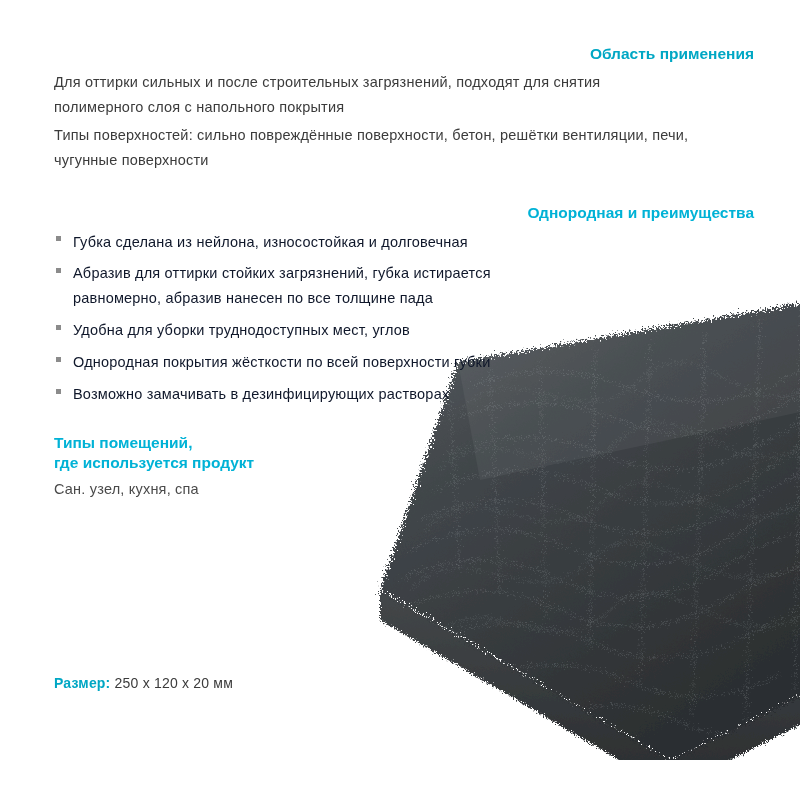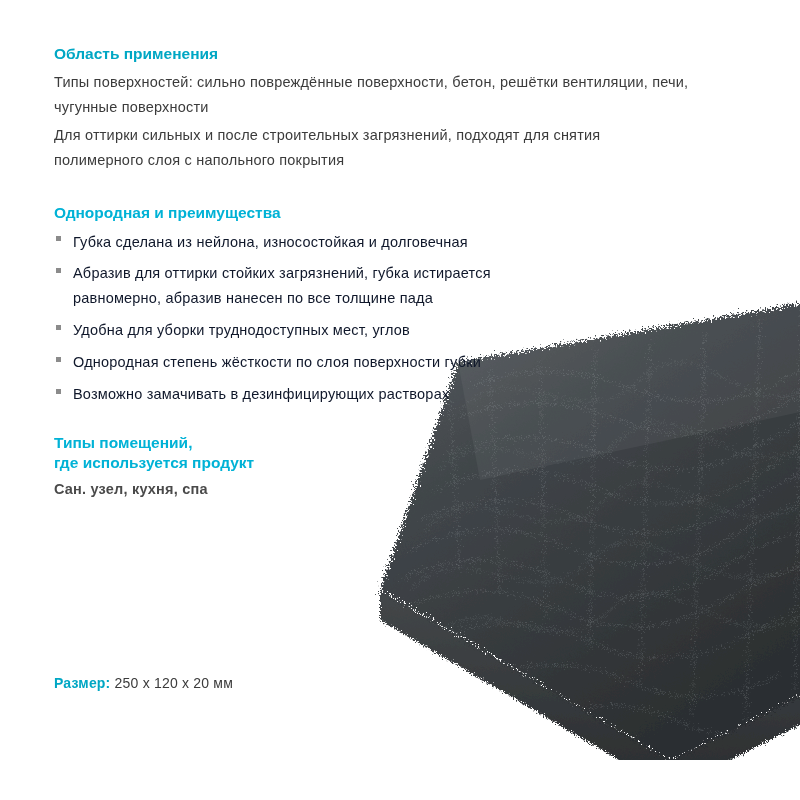--- a/index.html
+++ b/index.html
@@ -35,20 +35,21 @@
   }
 
   .section { margin-bottom: 4px; }
 
   .section-heading {
     color: #00a7c4;
     font-size: 15.5px;
     font-weight: bold;
     margin: 0 0 7px 0;
     line-height: 1.25;
+    text-align: right;
   }
   .section-heading.teal-bright { color: #00b2d6; }
 
   .para {
     font-size: 14.5px;
     line-height: 1.72;
     color: #3b3b3b;
     margin: 0 0 3px 0;
     max-width: 640px;
     letter-spacing: 0.2px;
@@ -90,21 +91,20 @@
     line-height: 1.3;
     margin: 0 0 8px 0;
   }
   .heading-two-line span { display: block; }
 
   .rooms-text {
     font-size: 14.5px;
     color: #4a4a4a;
     margin: 0;
     letter-spacing: 0.2px;
-    font-weight: bold;
   }
 
   .size-line {
     font-size: 14px;
     color: #3b3b3b;
     letter-spacing: 0.2px;
     margin-top: 20px;
   }
   .size-line .size-label {
     color: #00a7c4;
@@ -177,42 +177,42 @@
     </g>
   </g>
 
   <polygon points="118,72 470,12 470,120 140,190" fill="#ffffff" opacity="0.05" clip-path="url(#padClip)"></polygon>
 </svg>
 
 <div id="content">
 
   <div class="section block-1">
     <h2 class="section-heading">Область применения</h2>
+    <p class="para">Для оттирки сильных и после строительных  загрязнений,  подходят для снятия полимерного слоя с напольного покрытия</p>
     <p class="para">Типы поверхностей: сильно повреждённые  поверхности, бетон, решётки вентиляции, печи, чугунные поверхности</p>
-    <p class="para">Для оттирки сильных и после строительных  загрязнений,  подходят для снятия полимерного слоя с напольного покрытия</p>
   </div>
 
   <div class="section block-2">
     <h2 class="section-heading teal-bright">Однородная и преимущества</h2>
     <ul class="bullets">
       <li>
         <span class="marker"></span>
         <span>Губка сделана из нейлона, износостойкая  и долговечная</span>
       </li>
       <li>
         <span class="marker"></span>
         <span>Абразив для оттирки стойких загрязнений, губка истирается равномерно, абразив нанесен по все толщине пада</span>
       </li>
       <li>
         <span class="marker"></span>
         <span>Удобна для уборки труднодоступных мест, углов</span>
       </li>
       <li>
         <span class="marker"></span>
-        <span>Однородная  степень жёсткости по слоя поверхности губки</span>
+        <span>Однородная  покрытия жёсткости по всей поверхности губки</span>
       </li>
       <li>
         <span class="marker"></span>
         <span>Возможно замачивать  в дезинфицирующих растворах</span>
       </li>
     </ul>
   </div>
 
   <div class="section block-3">
     <h2 class="heading-two-line">

